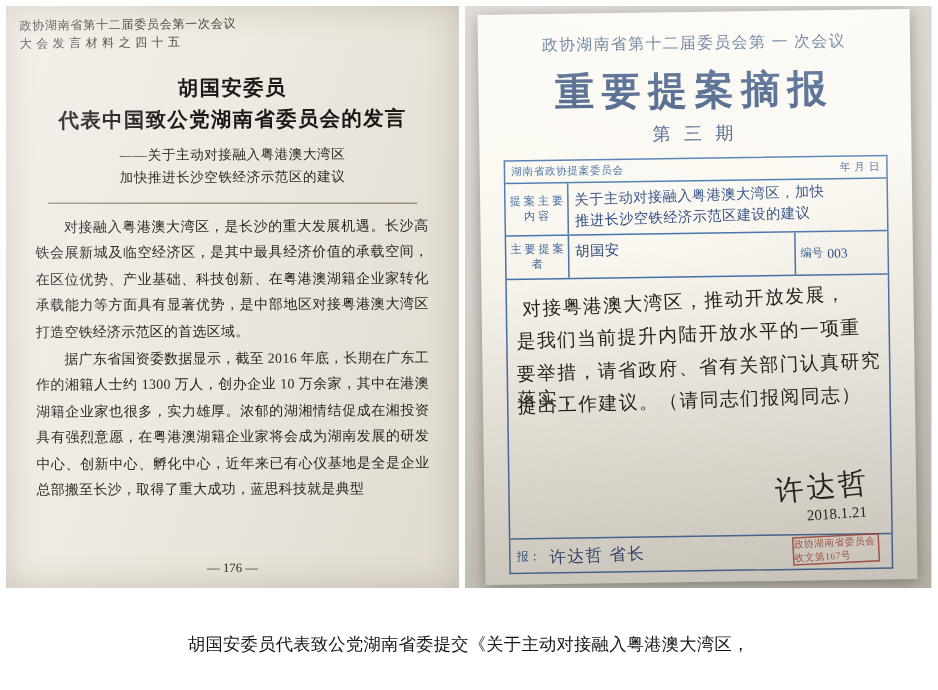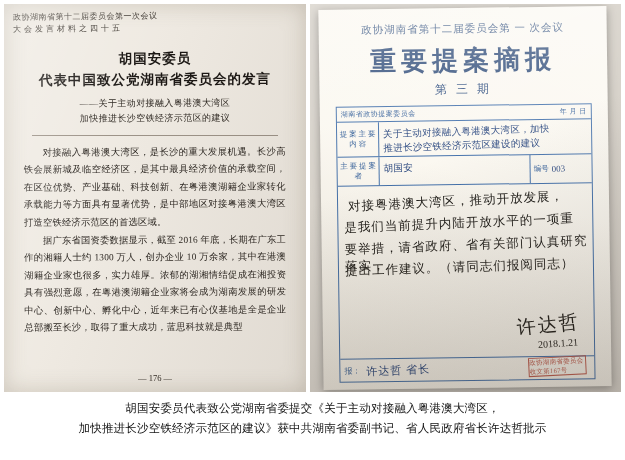--- a/index.html
+++ b/index.html
@@ -311,21 +311,21 @@
     justify-content: center;
     transform: rotate(-2deg);
     opacity: 0.85;
     letter-spacing: 0.3px;
   }
 
   
   .caption {
     position: absolute;
     left: 0;
-    top: 398px;
+    top: 420px;
     width: 625px;
     text-align: center;
     font-size: 11.5px;
     line-height: 20px;
     color: #141414;
     font-family: "Liberation Serif", serif;
     letter-spacing: 0.2px;
     padding: 0 18px;
     box-sizing: border-box;
   }
@@ -416,16 +416,15 @@
           </div>
 
         </div>
       </div>
     </div>
 
   </div>
 
   <div class="caption">
     <div>胡国安委员代表致公党湖南省委提交《关于主动对接融入粤港澳大湾区，</div>
-    <div>加快推进长沙空铁经济示范区的建议》获中共湖南省委副书记、省人民政府省长许达哲批示</div>
   </div>
 
 </div>
 
 </body></html>

